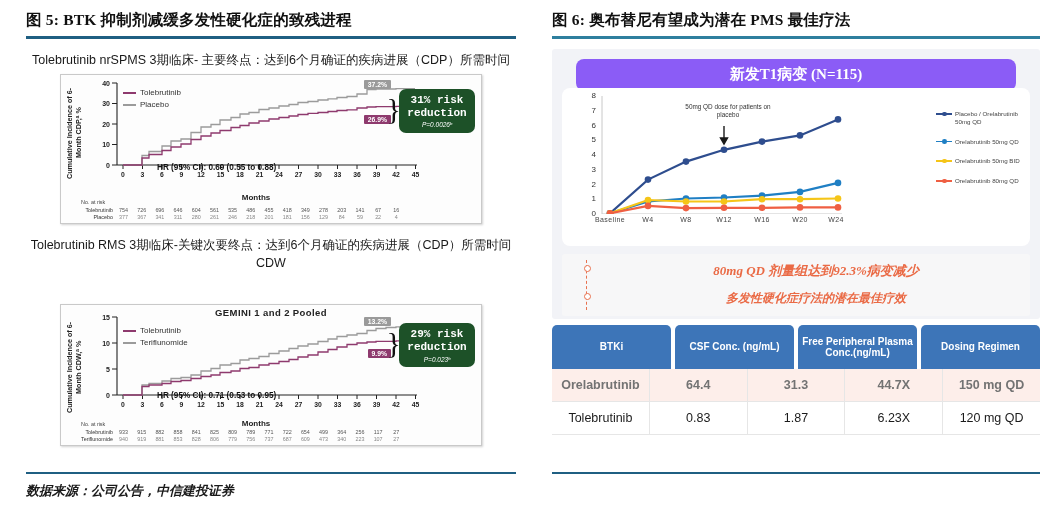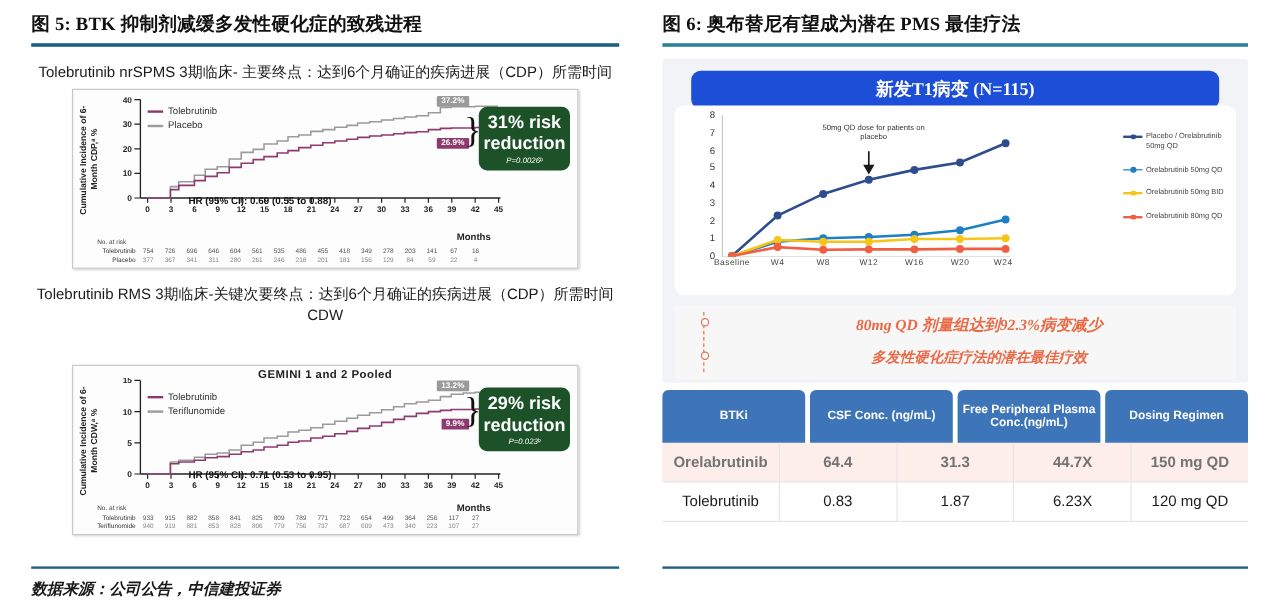--- a/index.html
+++ b/index.html
@@ -51,21 +51,21 @@
     font-size:9.5px;font-weight:bold;color:#222;letter-spacing:.4px;
   }
   .km-ylab{
     position:absolute;left:4px;top:8px;height:100px;width:22px;
     writing-mode:vertical-rl;transform:rotate(180deg);
     font-size:7.2px;font-weight:bold;color:#222;text-align:center;
     line-height:1.25;
   }
   .km-plot{position:absolute;left:30px;top:6px;width:330px;height:102px;}
   .km-xlab{
-    position:absolute;left:18px;width:330px;top:118px;text-align:right;
+    position:absolute;left:30px;width:330px;top:118px;text-align:center;
     font-size:8px;font-weight:bold;color:#222;
   }
   .km-legend{
     position:absolute;left:62px;top:12px;font-size:8px;color:#333;line-height:1.5;
   }
   .km-legend .lg{display:flex;align-items:center;gap:4px;}
   .km-legend .sw{display:inline-block;width:13px;height:2px;}
   .km-hr{
     position:absolute;left:96px;top:88px;font-size:8.2px;font-weight:bold;color:#111;
   }
@@ -75,21 +75,21 @@
     font-weight:bold;
   }
   .badge.gray{background:#9a9a9a;}
   .badge.purple{background:#8e3a6e;}
   .risk-card{
     position:absolute;right:6px;top:14px;width:72px;
     background:#1d5128;color:#fff;border-radius:7px;
     text-align:center;padding:5px 2px 4px 2px;
     line-height:1.15;
   }
-  .risk-card .big{font-size:15px;font-weight:bold;}
+  .risk-card .big{font-size:11px;font-weight:bold;font-family:Liberation Mono, monospace;}
   .risk-card .p{font-size:6.5px;font-style:italic;margin-top:2px;}
   .brace{
     position:absolute;right:80px;top:22px;font-size:30px;color:#111;
     line-height:.8;font-family:"Liberation Serif", serif;
   }
   .atrisk{
     position:absolute;left:6px;right:4px;bottom:2px;
     font-size:5.4px;color:#555;line-height:1.35;
   }
   .atrisk .hdr{color:#444;padding-left:14px;}
@@ -98,21 +98,21 @@
   .atrisk .nums{display:flex;gap:3.2px;}
   .atrisk .nums span{width:15px;text-align:center;}
   .atrisk .r2{color:#888;}
 
   
   .rp-card{
     margin-top:10px;background:#f2f3f7;border-radius:3px;
     padding:6px 10px 10px 10px;height:270px;box-sizing:border-box;position:relative;
   }
   .t1-header{
-    background:#1d4ed8;color:#ffffff;border-radius:8px;
+    background:#8b5cf6;color:#ffffff;border-radius:8px;
     text-align:center;font-size:15px;font-weight:bold;
     padding:6px 0 7px 0;margin:4px 14px 0 14px;
     font-family:"Liberation Serif", serif;
   }
   .chart-card{
     background:#ffffff;border-radius:8px;margin-top:-3px;
     height:158px;position:relative;box-sizing:border-box;
   }
   .lc-ylab{
     position:absolute;left:22px;top:8px;width:12px;

